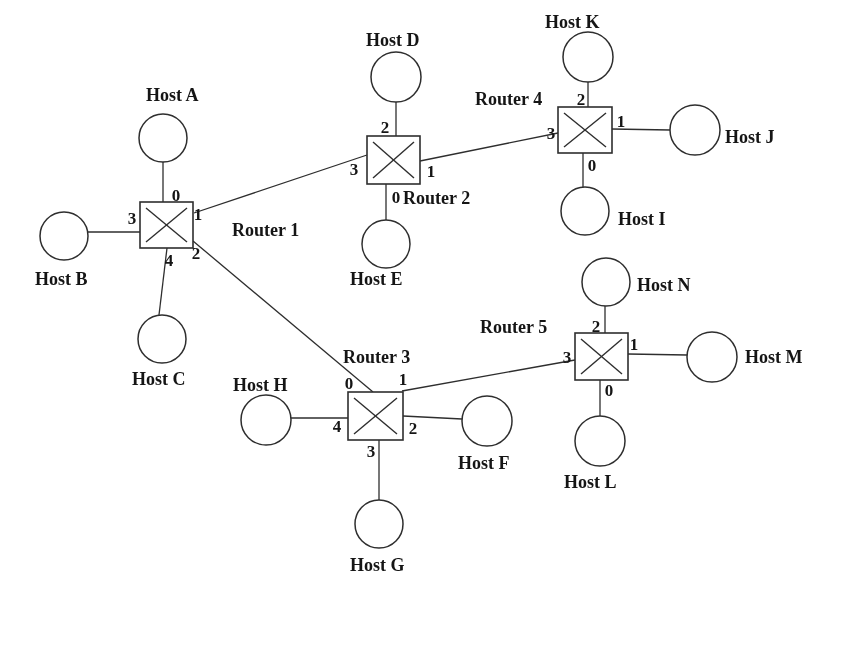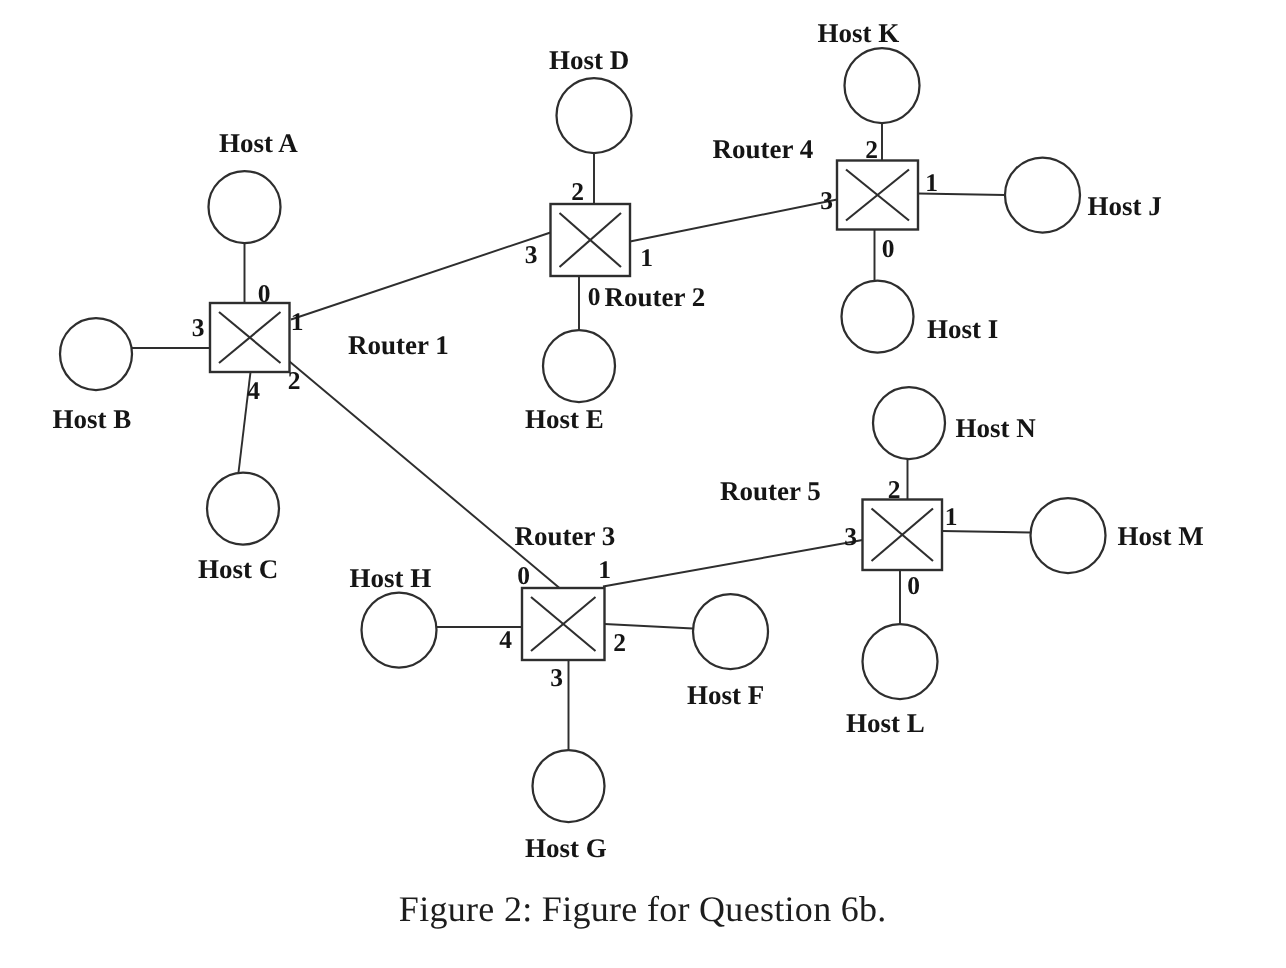--- a/index.html
+++ b/index.html
@@ -131,14 +131,13 @@
       <text x="551" y="139" class="port-label">3</text>
       <rect x="575" y="333" width="53" height="47" fill="#ffffff" stroke="#2e2e2e" stroke-width="1.6"></rect>
       <line x1="581" y1="339" x2="622" y2="374" stroke="#2e2e2e" stroke-width="1.4"></line>
       <line x1="622" y1="339" x2="581" y2="374" stroke="#2e2e2e" stroke-width="1.4"></line>
       <text x="480" y="333" class="node-label">Router 5</text>
       <text x="609" y="396" class="port-label">0</text>
       <text x="634" y="350" class="port-label">1</text>
       <text x="596" y="332" class="port-label">2</text>
       <text x="567" y="363" class="port-label">3</text>
     </svg>
-  <div class="caption">Figure 2: Figure for Question 6b.</div>
 </div>
 
 </body></html>

